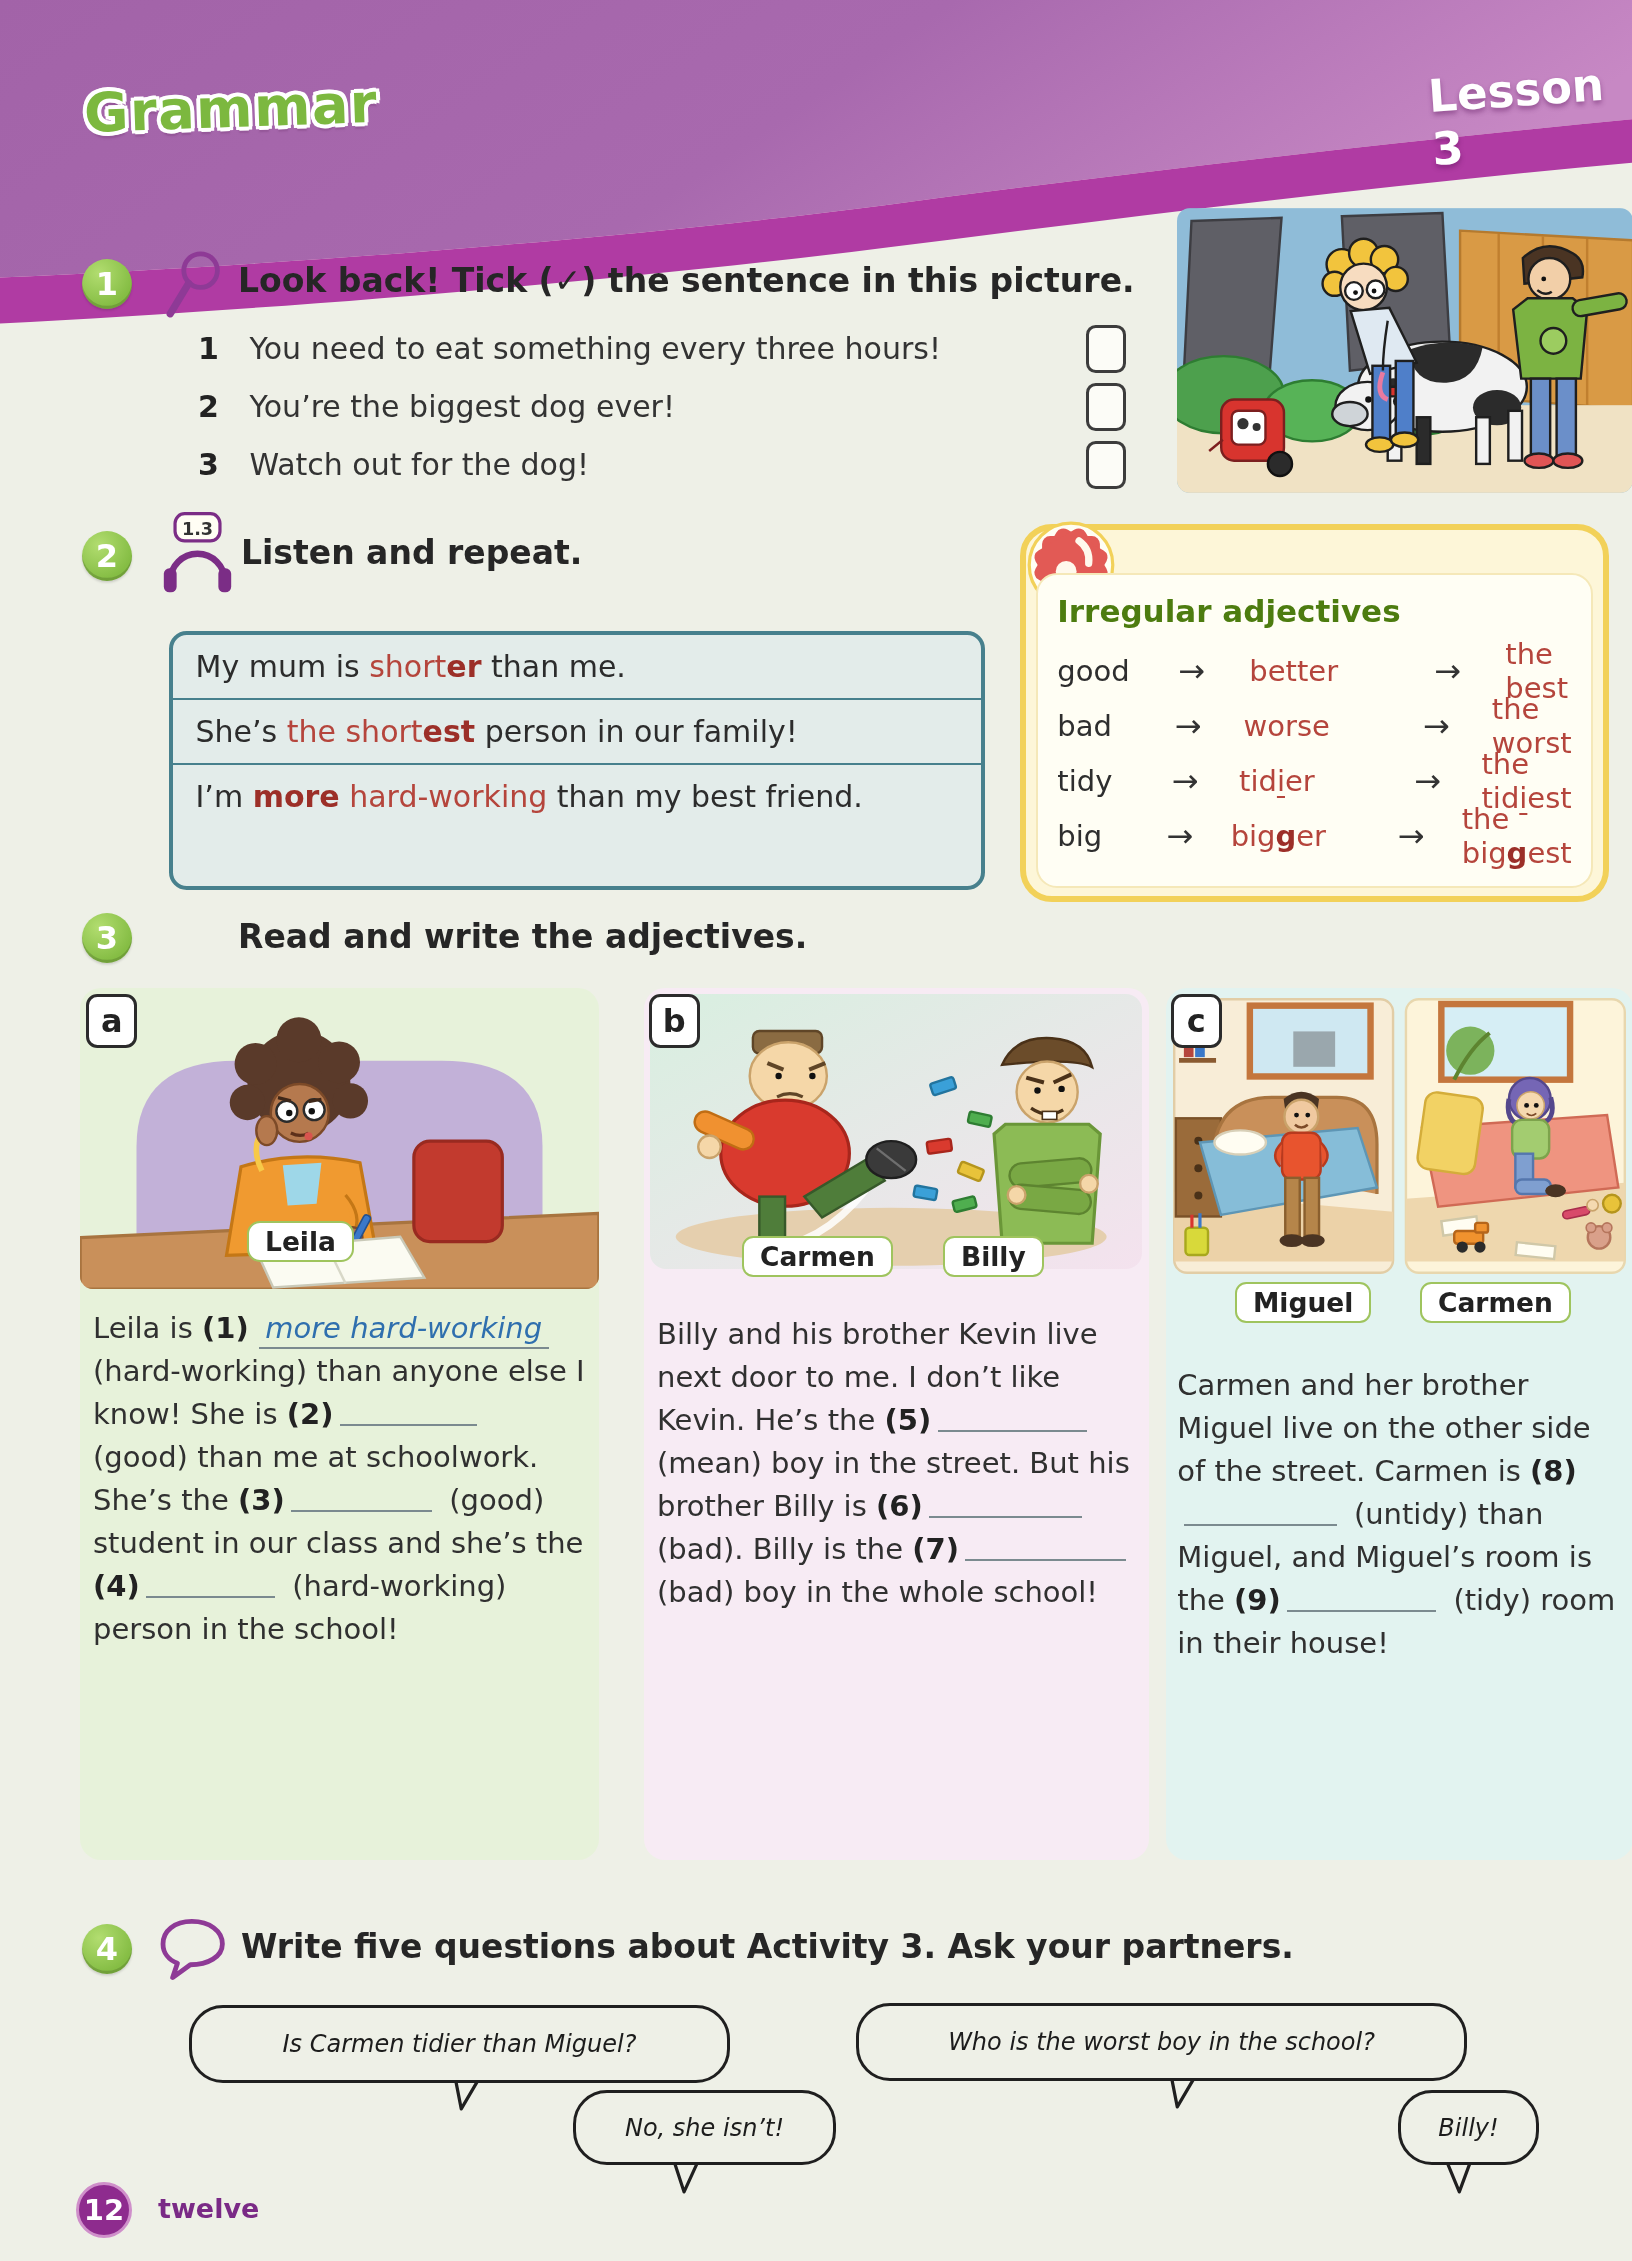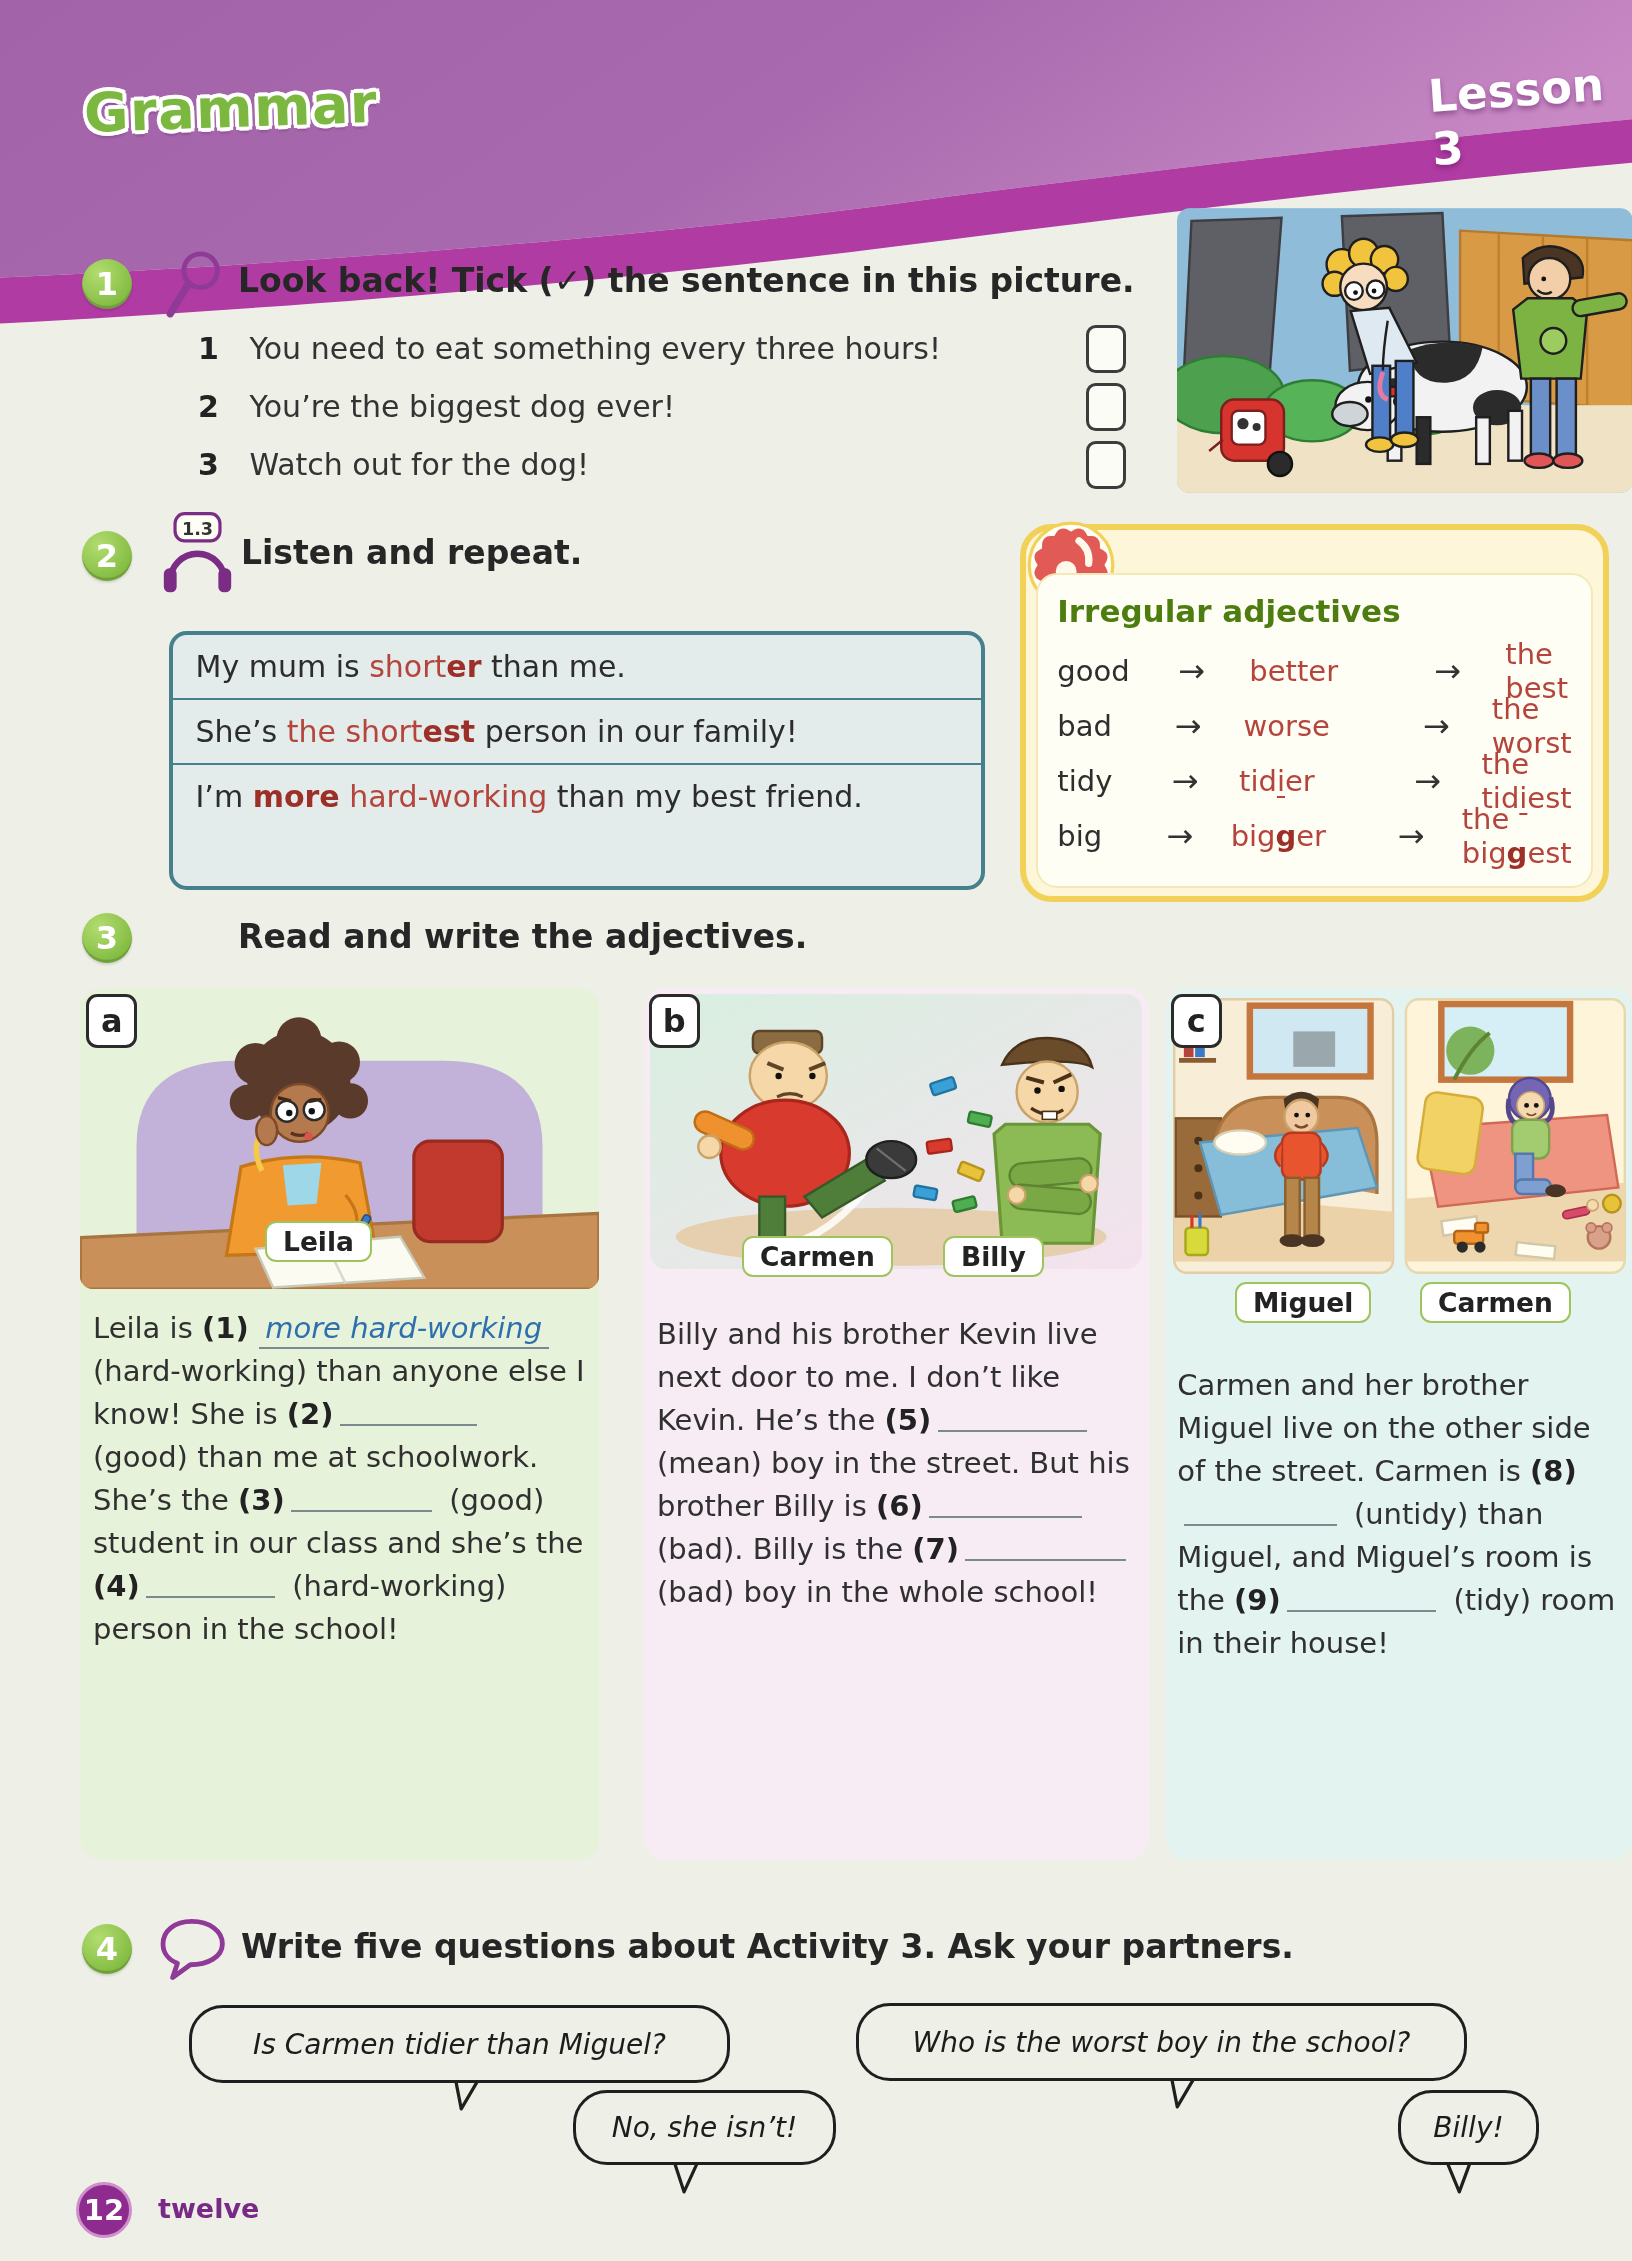--- a/index.html
+++ b/index.html
@@ -58,21 +58,21 @@
   .letter-tag{position:absolute;width:45px;height:48px;background:#fff;border:3.2px solid #2b2b2b;border-radius:11.3px;
     font-size:32px;font-weight:bold;color:#222;display:flex;align-items:center;justify-content:center;z-index:3;}
   .name-tag{position:absolute;background:#fff;border:2.4px solid #9fc45e;border-radius:11.3px;padding:3.2px 16px;
     font-size:26.5px;font-weight:bold;color:#222;z-index:3;white-space:nowrap;}
   .panel-text{position:absolute;font-size:29px;line-height:43px;color:#303030;}
   .blank{display:inline-block;border-bottom:2.4px solid #7b8a8f;height:0.85em;vertical-align:-2.4px;margin:0 8px 0 6.4px;}
   .ans{color:var(--answer_blue,#2f6fae);font-style:italic;border-bottom:2.4px solid #7b8a8f;padding:0 6.4px 1.6px 6.4px;}
 
   
   .bubble{position:absolute;border:3.2px solid #1f1f1f;border-radius:34px;background:var(--page_bg,#eef0e7);
-    font-size:28px;font-style:italic;color:#1c1c1c;display:flex;align-items:center;justify-content:center;
+    font-size:24px;font-style:italic;color:#1c1c1c;display:flex;align-items:center;justify-content:center;
     white-space:nowrap;z-index:2;}
   .tail{position:absolute;z-index:1;}
 
   
   .page-num-circle{position:absolute;left:76px;top:2182px;width:56px;height:56px;border-radius:50%;
     background:var(--page_purple,#8e2b8e);border:3.2px solid #cf8fca;color:#fff;font-size:29px;font-weight:bold;
     display:flex;align-items:center;justify-content:center;box-sizing:border-box;}
   .page-word{position:absolute;left:158px;top:2193px;font-size:27px;font-weight:bold;color:#7a2a86;}
 </style>
 </head>
@@ -275,21 +275,21 @@
         <path d="M252,198 L300,195 L294,246 L258,248 Z" fill="#9ed7e8"></path>
         <path d="M226,205 q-14,-28 0,-48" stroke="#f7c948" stroke-width="7" fill="none"></path>
         <ellipse cx="232" cy="155" rx="13" ry="18" fill="#b5794e" stroke="#7c4a28" stroke-width="3"></ellipse>
         <path d="M330,235 q22,26 10,48" stroke="#c47716" stroke-width="4" fill="#f09a30"></path>
         <circle cx="338" cy="288" r="13" fill="#b5794e" stroke="#7c4a28" stroke-width="3"></circle>
         <rect x="344" y="258" width="9" height="42" rx="4" fill="#3a78c9" stroke="#24508c" stroke-width="2" transform="rotate(28 348 279)"></rect>
       </g>
       <polygon points="218,302 398,287 428,338 240,350" fill="#fbfbf2" stroke="#c9c9b8" stroke-width="3"></polygon>
       <line x1="305" y1="294" x2="330" y2="345" stroke="#d8d8c8" stroke-width="3"></line>
     </svg>
-    <div class="name-tag" style="left:185px;top:233px;">Leila</div>
+    <div class="name-tag" style="left:167px;top:233px;border-radius:13px;">Leila</div>
     <div class="panel-text" style="left:13px;top:319px;width:494px;"><span>Leila is </span><span class="b">(1) </span><span class="ans">more hard-working</span><span> (hard-working) than anyone else I know! She is </span><span class="b">(2)</span><span class="blank" style="width: 137px;"></span><span> (good) than me at schoolwork. She’s the </span><span class="b">(3)</span><span class="blank" style="width: 141px;"></span><span> (good) student in our class and she’s the </span><span class="b">(4)</span><span class="blank" style="width: 129px;"></span><span> (hard-working) person in the school!</span></div>
   </div>
 
   <div class="panel panel-b">
     <div class="letter-tag" style="left:4.8px;top:6.4px;">b</div>
     <svg class="scene" style="left:6.4px;top:6.4px;" width="492" height="275" viewBox="0 0 612 342">
       <defs>
         <linearGradient id="mintpink" x1="0" y1="0" x2="1" y2="1">
           <stop offset="0" stop-color="#d8efe0"></stop>
           <stop offset="1" stop-color="#f4e2ee"></stop>

